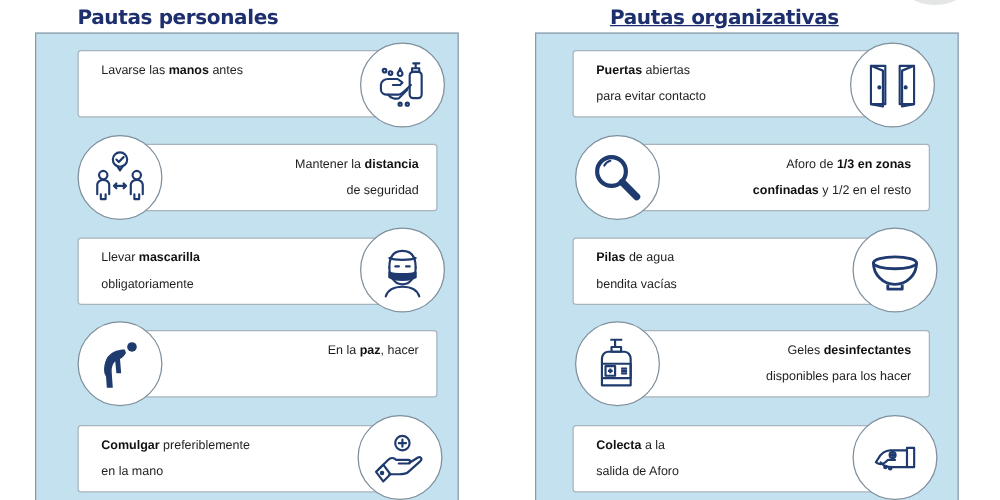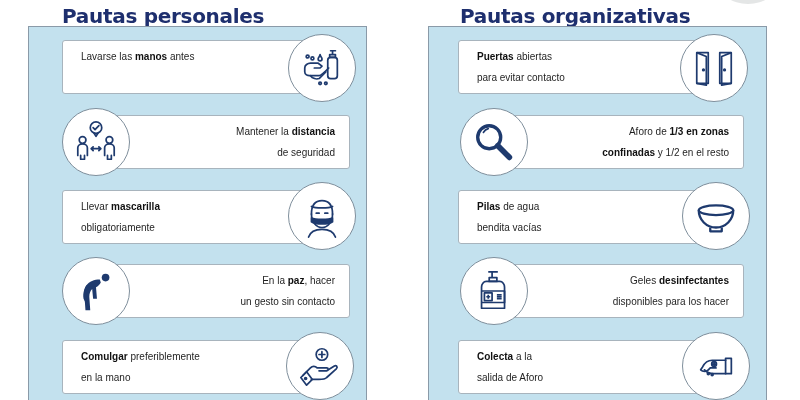--- a/index.html
+++ b/index.html
@@ -1,19 +1,19 @@
 <!DOCTYPE html>
 <html><head>
 <meta charset="utf-8">
 <style>
   html, body { margin:0; padding:0; }
   body { width:800px; height:400px; background:#ffffff; position:relative; overflow:hidden;
          font-family:"Liberation Sans", sans-serif; }
   .section-title { position:absolute; top:4px; font-family:"DejaVu Sans", sans-serif; font-weight:bold;
-         font-size:20px; color:#1e2f6e; letter-spacing:-0.3px; }
+         font-size:16px; color:#1e2f6e; letter-spacing:-0.3px; }
   .panel { position:absolute; top:26px; width:339px; height:380px; background:#c3e1ee;
            border:1px solid #8a9aa8; box-sizing:border-box; }
   .top-deco { position:absolute; left:718px; top:-40px; width:60px; height:44px; border-radius:50%;
               background:#e4e6e6; }
   .card { position:absolute; height:54px; background:#ffffff; border:1px solid #a8b4bd; border-radius:3px;
           box-sizing:border-box; color:#1f1f1f; font-size:10px; line-height:21px; }
   .card .txt { position:absolute; top:5px; }
   .card.left .txt { left:18px; text-align:left; }
   .card.right .txt { right:14px; text-align:right; }
   .card b { font-weight:bold; color:#111; }
@@ -70,21 +70,21 @@
     <path d="M13 22c0-10 4-14 11-14s11 4 11 14"></path>
       <path d="M13 14c4 2 18 2 22 0"></path>
     <path d="M13 22c0 8 5 14 11 14s11-6 11-14"></path>
       <path d="M18 21h3M27 21h3"></path>
     <path d="M13 26c4 2 18 2 22 0v4c-4 3-18 3-22 0z" fill="#1e3a6e"></path>
     <path d="M10 46c2-6 8-8 14-8s12 2 14 8"></path>
   </svg>
 </div>
 
 <div class="card right" style="left:90px;top:264px;width:260px;">
-  <div class="txt"><span>En la </span><b>paz</b><span>, hacer</span><br><span>un gesto sin contacto</span></div>
+  <div class="txt"><span>En la </span><b>paz</b><span>, hacer</span><br></div>
 </div>
 <div class="icon" style="left:62px;top:257px;">
   <svg viewBox="0 0 48 48" fill="#1e3a6e" stroke="none">
     <circle cx="34" cy="10" r="4"></circle>
     <path d="M28 12c-6 0-11 2-14 6-2 3-3 7-2 12l1 14h5l-1-14c0-3 1-6 3-8l1 10h4l-1-12c2-1 4-3 5-5z"></path>
     <path d="M14 18c-2 3-4 8-3 14l2 4 2-1-1-5c0-4 1-8 3-10z"></path>
   </svg>
 </div>
 
 <div class="card left" style="left:62px;top:340px;width:276px;">
@@ -93,21 +93,21 @@
 <div class="icon" style="left:286px;top:332px;">
   <svg viewBox="0 0 48 48" fill="none" stroke="#1e3a6e" stroke-width="1.8" stroke-linecap="round" stroke-linejoin="round">
     <circle cx="26" cy="12" r="6"></circle>
       <path d="M26 9v6M23 12h6"></path>
     <path d="M6 34l8-8c2-2 5-2 7 0h10c2 0 2 3 0 3h-8M31 29l8-5c2-1 4 1 2 3l-10 9c-2 2-5 2-8 2H15"></path>
     <path d="M4 36l6-6 6 8-6 6z"></path>
       <circle cx="9" cy="37" r="1"></circle>
   </svg>
 </div>
 
-<div class="section-title" style="left:460px;">Pautas organizativas</div>
+<div class="section-title" style="left:488px;text-decoration:underline;">Pautas organizativas</div>
 <div class="panel" style="left:428px;"></div>
 
 <div class="card left" style="left:458px;top:40px;width:278px;">
   <div class="txt"><b>Puertas</b><span> abiertas</span><br><span>para evitar contacto</span></div>
 </div>
 <div class="icon" style="left:680px;top:34px;">
   <svg viewBox="0 0 48 48" fill="none" stroke="#1e3a6e" stroke-width="1.8" stroke-linejoin="round">
     <path d="M6 8h12v32H6z"></path>
       <path d="M6 8l10 4v30l-10-2"></path>
       <circle cx="13" cy="26" r="0.8" fill="#1e3a6e"></circle>

